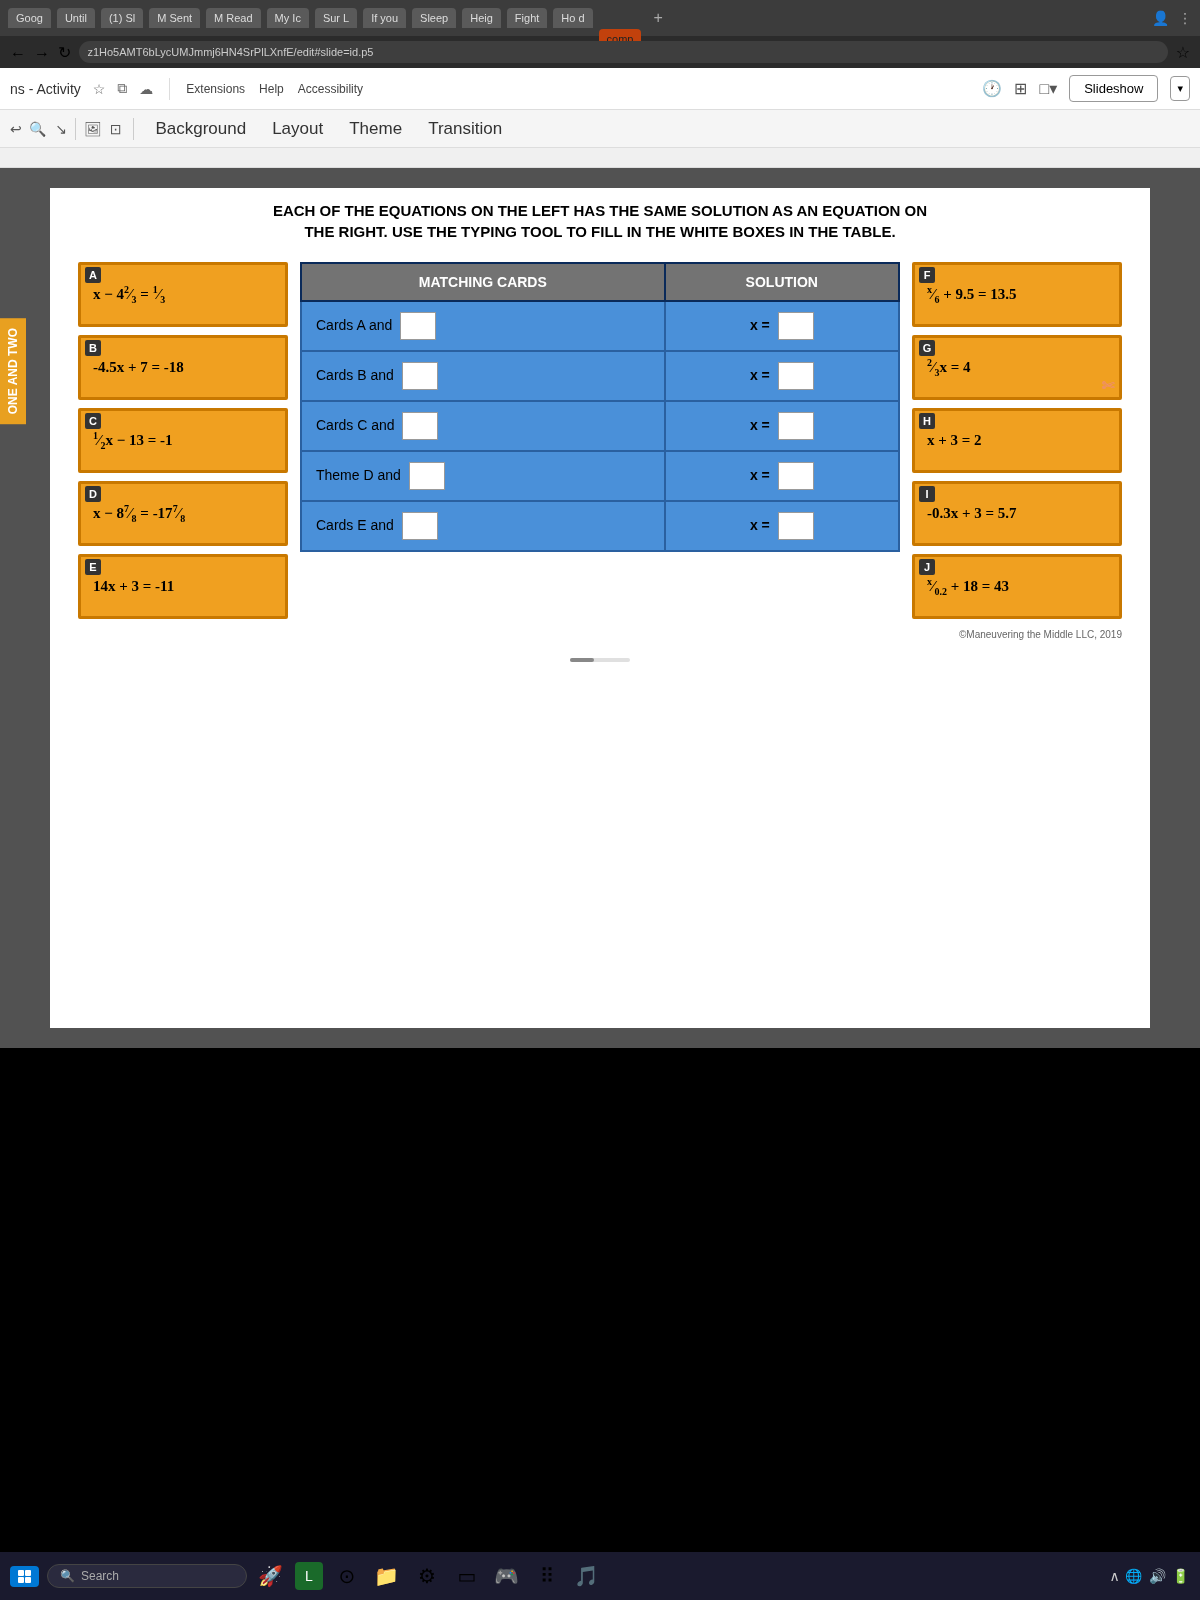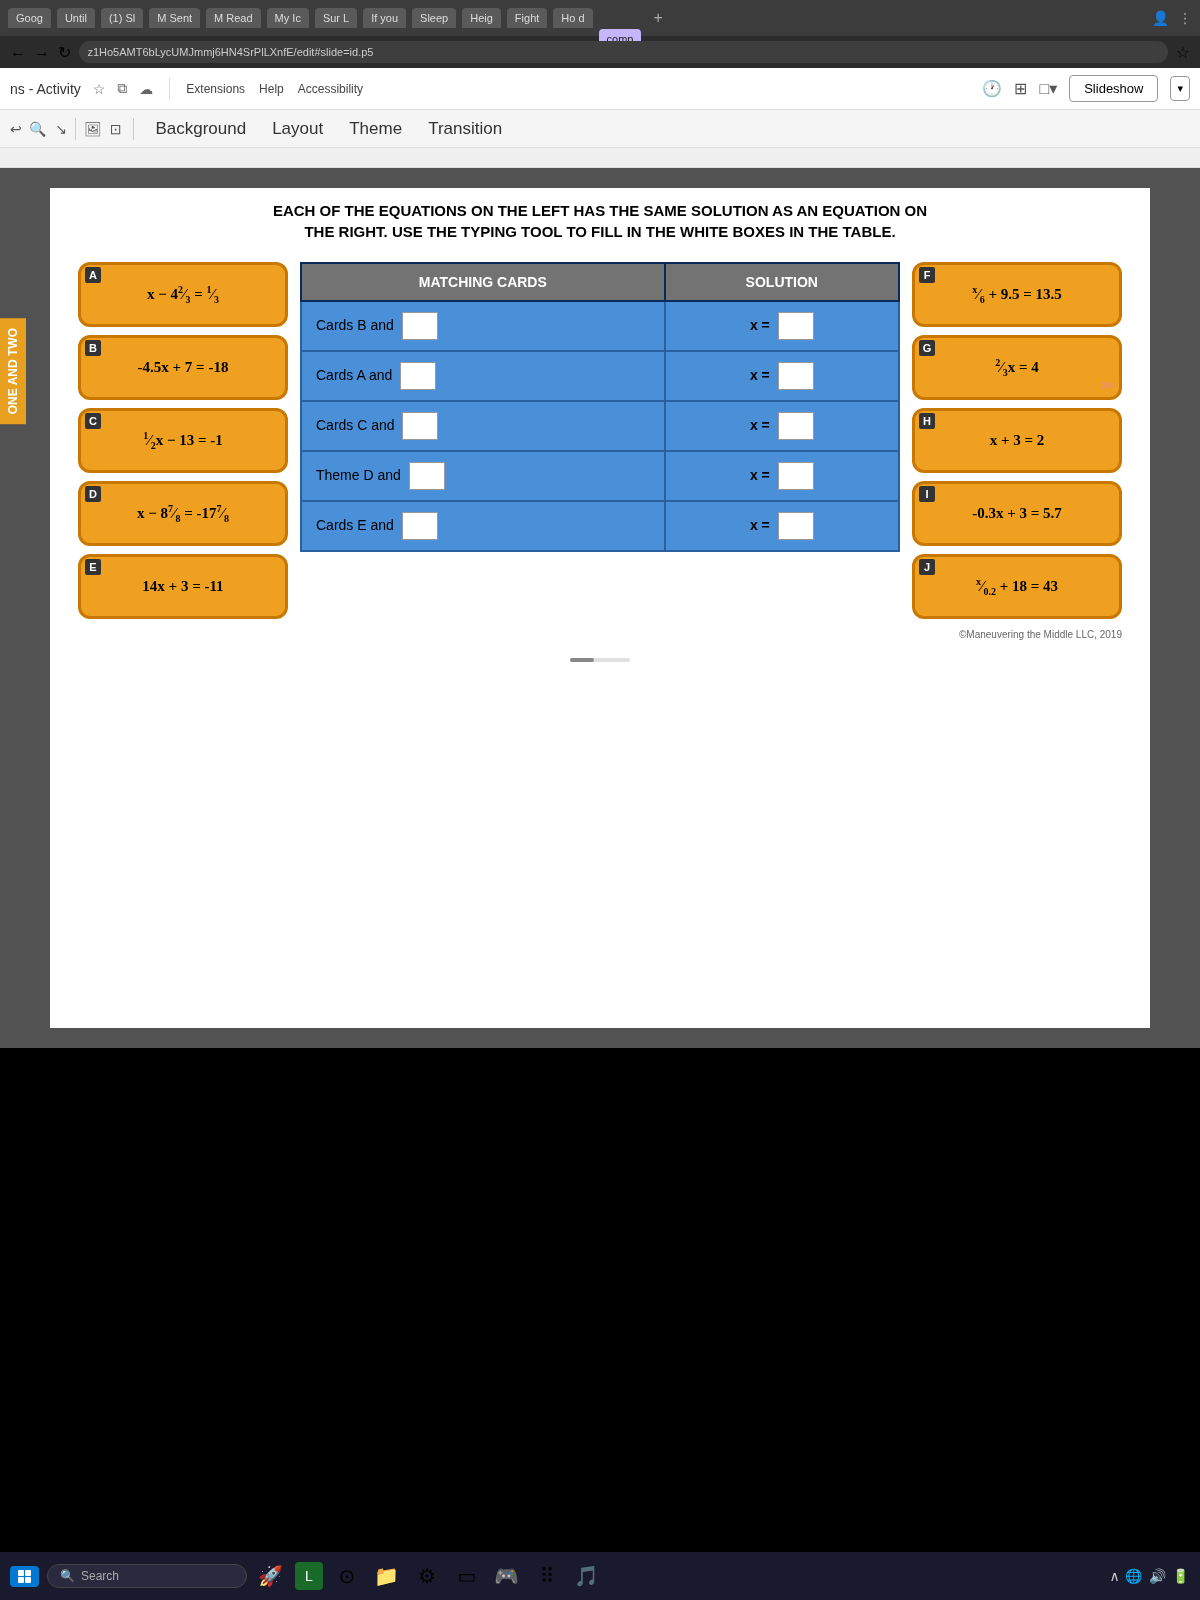--- a/index.html
+++ b/index.html
@@ -23,21 +23,21 @@
     .tab-item {
       background: #5a5a5a;
       color: #ddd;
       font-size: 11px;
       padding: 4px 8px;
       border-radius: 4px 4px 0 0;
       white-space: nowrap;
       overflow: hidden;
       max-width: 90px;
     }
-    .tab-item.active { background: #c4b5fd; color: #222; margin-top: 42px; }
+    .tab-item.active { background: #c2410c; color: #222; margin-top: 42px; }
     .tab-add {
       color: #aaa;
       font-size: 16px;
       padding: 0 6px;
       cursor: pointer;
     }
     .browser-icons {
       margin-left: auto;
       display: flex;
       gap: 8px;
@@ -210,27 +210,26 @@
     .equation-column {
       display: flex;
       flex-direction: column;
       gap: 8px;
       width: 210px;
     }
 
     .eq-card {
       background: #f0a020;
       border: 3px solid #c87800;
-      border-radius: 12px;
+      border-radius: 2px;
       padding: 8px 12px;
       position: relative;
       min-height: 55px;
       display: flex;
       align-items: center;
-      justify-content: center;
     }
     .eq-card::before {
       content: attr(data-label);
       position: absolute;
       top: 2px;
       left: 4px;
       font-size: 11px;
       font-weight: bold;
       color: #fff;
       background: #333;
@@ -513,31 +512,31 @@
         <table class="matching-table">
           <thead>
             <tr>
               <th>MATCHING CARDS</th>
               <th>SOLUTION</th>
             </tr>
           </thead>
           <tbody>
             <tr>
               <td>
-                <span>Cards B and</span>
+                <span>Cards A and</span>
                 <span class="white-box"></span>
               </td>
               <td class="solution-cell">
                 <span class="x-eq">x =</span>
                 <span class="white-box"></span>
               </td>
             </tr>
             <tr>
               <td>
-                <span>Cards A and</span>
+                <span>Cards B and</span>
                 <span class="white-box"></span>
               </td>
               <td class="solution-cell">
                 <span class="x-eq">x =</span>
                 <span class="white-box"></span>
               </td>
             </tr>
             <tr>
               <td>
                 <span>Cards C and</span>

